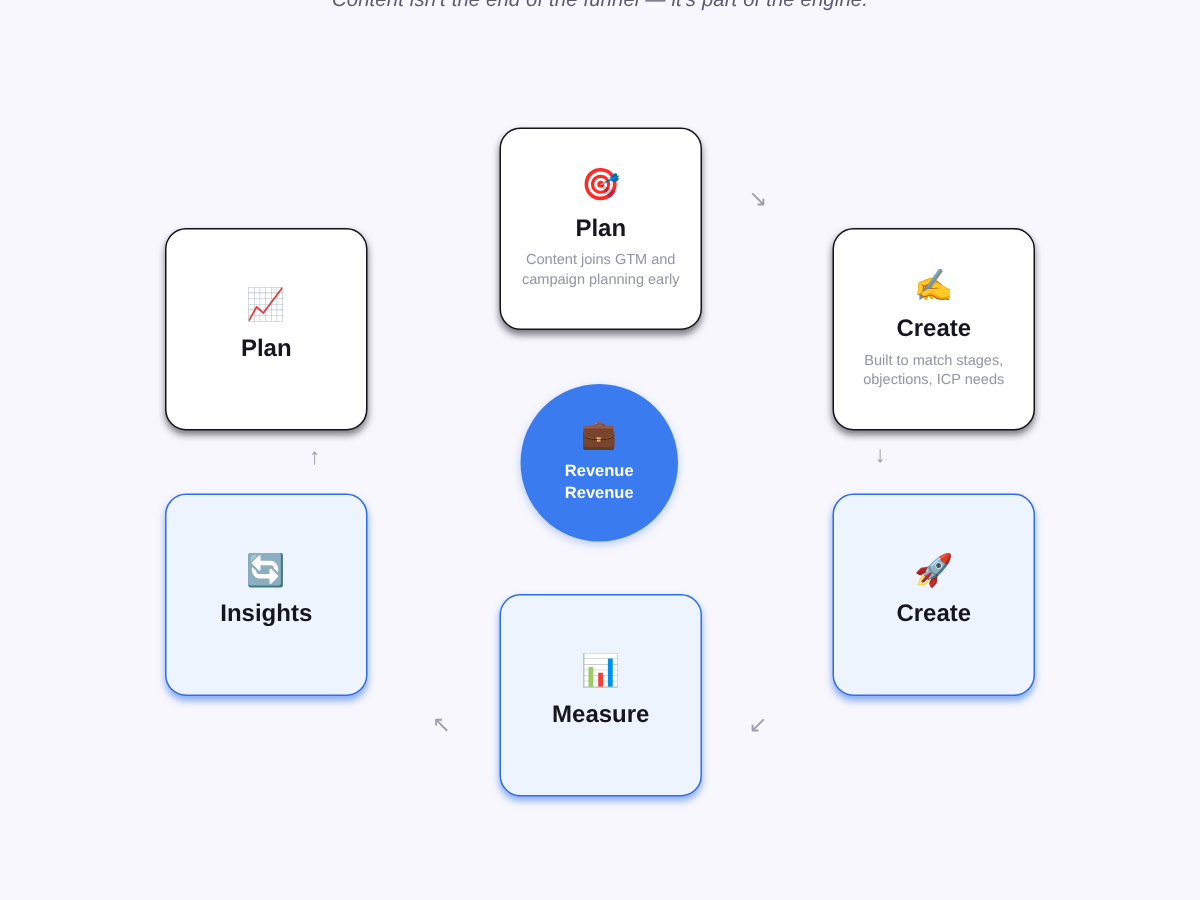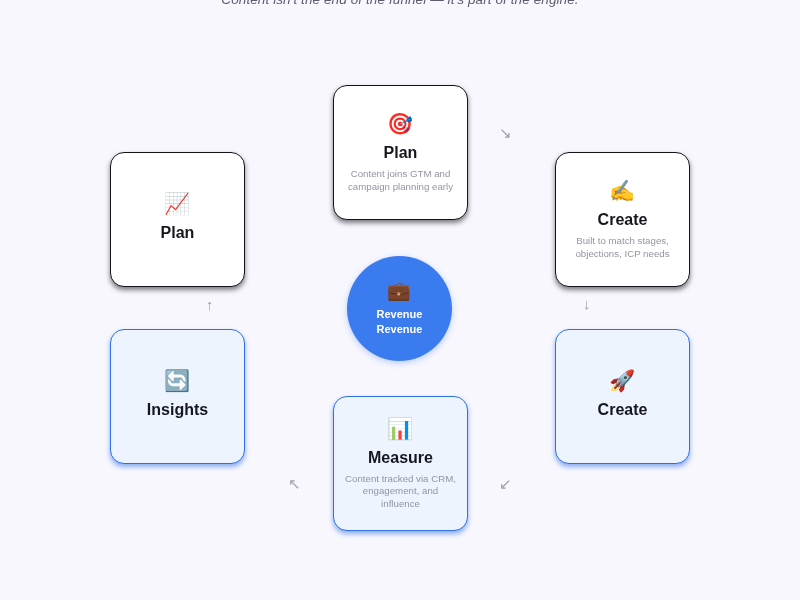--- a/index.html
+++ b/index.html
@@ -154,21 +154,20 @@
   </div>
 
   <div class="card blue" id="card-enable">
     <div class="card-emoji">🚀</div>
     <div class="card-title">Create</div>
   </div>
 
   <div class="card blue" id="card-measure">
     <div class="card-emoji">📊</div>
     <div class="card-title">Measure</div>
-    <div class="card-desc">Content tracked via CRM, engagement, and influence</div>
   </div>
 
   <div class="card blue" id="card-optimize">
     <div class="card-emoji">🔄</div>
     <div class="card-title">Insights</div>
   </div>
 
   <div class="card dark" id="card-scale">
     <div class="card-emoji">📈</div>
     <div class="card-title">Plan</div>

